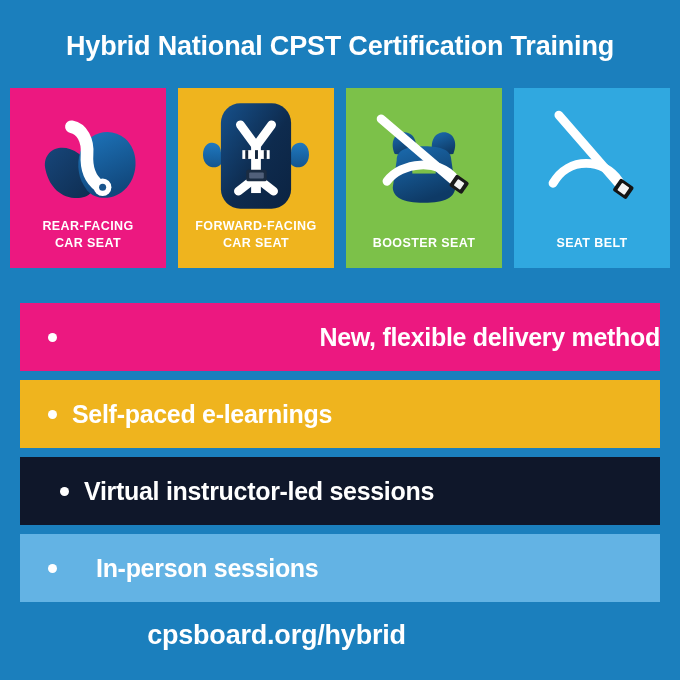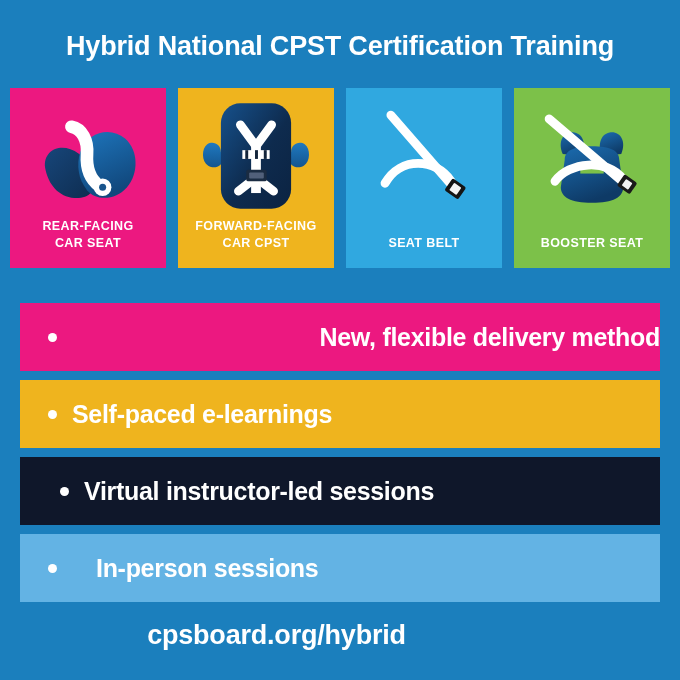--- a/index.html
+++ b/index.html
@@ -182,33 +182,21 @@
           <path d="M62 96 L80 82 L98 96" fill="none" stroke="#ffffff" stroke-width="9" stroke-linecap="round" stroke-linejoin="round"></path>
           <rect x="66" y="54" width="28" height="9" fill="#ffffff"></rect>
           <rect x="69" y="54" width="3" height="9" fill="#13243a"></rect>
           <rect x="79" y="54" width="3" height="9" fill="#13243a"></rect>
           <rect x="88" y="54" width="3" height="9" fill="#13243a"></rect>
           <rect x="70" y="74" width="21" height="12" rx="2" fill="#1b2c42"></rect>
           <rect x="73" y="77" width="15" height="6" rx="1" fill="#51607a"></rect>
         </svg>
       </div>
       <div class="card-label">FORWARD-FACING
-CAR CPST</div>
-    </div>
-
-    <div class="card card-4">
-      <div class="card-art">
-        <svg viewBox="0 0 160 120" xmlns="http://www.w3.org/2000/svg">
-          <path d="M46 18 L112 94" fill="none" stroke="#ffffff" stroke-width="9" stroke-linecap="round"></path>
-          <path d="M40 88 C56 60 92 62 108 86" fill="none" stroke="#ffffff" stroke-width="9" stroke-linecap="round"></path>
-          <rect x="104" y="86" width="17" height="15" rx="2" transform="rotate(35 112 93)" fill="#141414"></rect>
-          <rect x="108" y="89" width="9" height="9" rx="1" transform="rotate(35 112 93)" fill="#f4f4f4"></rect>
-        </svg>
-      </div>
-      <div class="card-label">SEAT BELT</div>
+CAR SEAT</div>
     </div>
 
     <div class="card card-3">
       <div class="card-art">
         <svg viewBox="0 0 160 120" xmlns="http://www.w3.org/2000/svg">
           <defs>
             <linearGradient id="bsBase" x1="0" y1="0" x2="0.4" y2="1">
               <stop offset="0%" stop-color="#1b6cb0"></stop>
               <stop offset="100%" stop-color="#0e3a66"></stop>
             </linearGradient>
@@ -219,20 +207,32 @@
           <path d="M68 70 L92 70 L92 78 L68 78 Z" fill="#7cc149"></path>
           <path d="M36 22 L118 92" fill="none" stroke="#ffffff" stroke-width="9" stroke-linecap="round"></path>
           <path d="M42 86 C56 66 96 62 112 84" fill="none" stroke="#ffffff" stroke-width="9" stroke-linecap="round"></path>
           <rect x="108" y="82" width="16" height="14" rx="2" transform="rotate(35 116 89)" fill="#1a1a1a"></rect>
           <rect x="112" y="85" width="8" height="8" rx="1" transform="rotate(35 116 89)" fill="#f2f2f2"></rect>
         </svg>
       </div>
       <div class="card-label">BOOSTER SEAT</div>
     </div>
 
+    <div class="card card-4">
+      <div class="card-art">
+        <svg viewBox="0 0 160 120" xmlns="http://www.w3.org/2000/svg">
+          <path d="M46 18 L112 94" fill="none" stroke="#ffffff" stroke-width="9" stroke-linecap="round"></path>
+          <path d="M40 88 C56 60 92 62 108 86" fill="none" stroke="#ffffff" stroke-width="9" stroke-linecap="round"></path>
+          <rect x="104" y="86" width="17" height="15" rx="2" transform="rotate(35 112 93)" fill="#141414"></rect>
+          <rect x="108" y="89" width="9" height="9" rx="1" transform="rotate(35 112 93)" fill="#f4f4f4"></rect>
+        </svg>
+      </div>
+      <div class="card-label">SEAT BELT</div>
+    </div>
+
   </div>
 
   <div class="bars">
     <div class="bar bar-1">
       <span class="bar-bullet"></span>
       <span class="bar-text">New, flexible delivery method</span>
     </div>
     <div class="bar bar-2">
       <span class="bar-bullet"></span>
       <span class="bar-text">Self-paced e-learnings</span>

